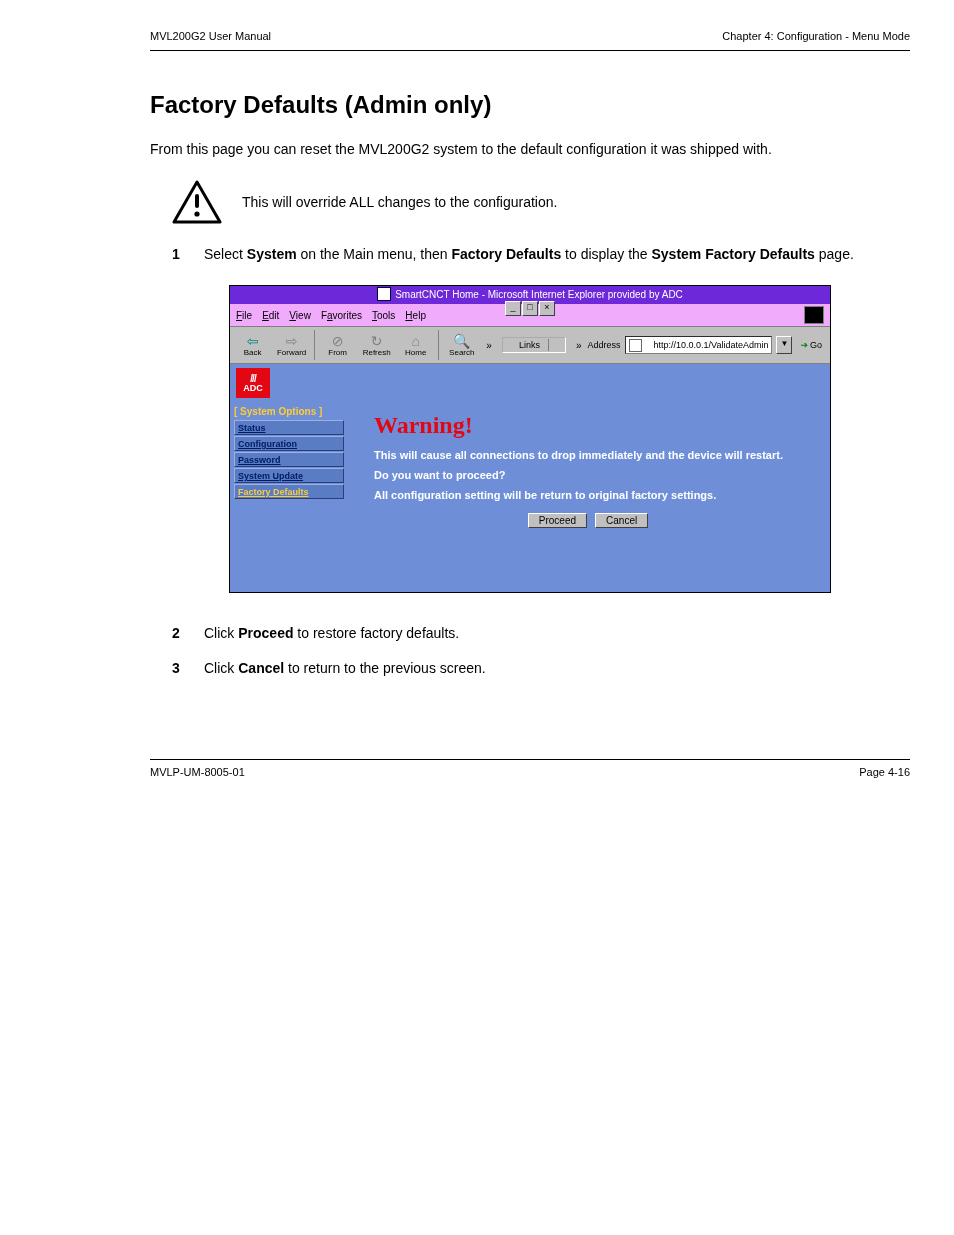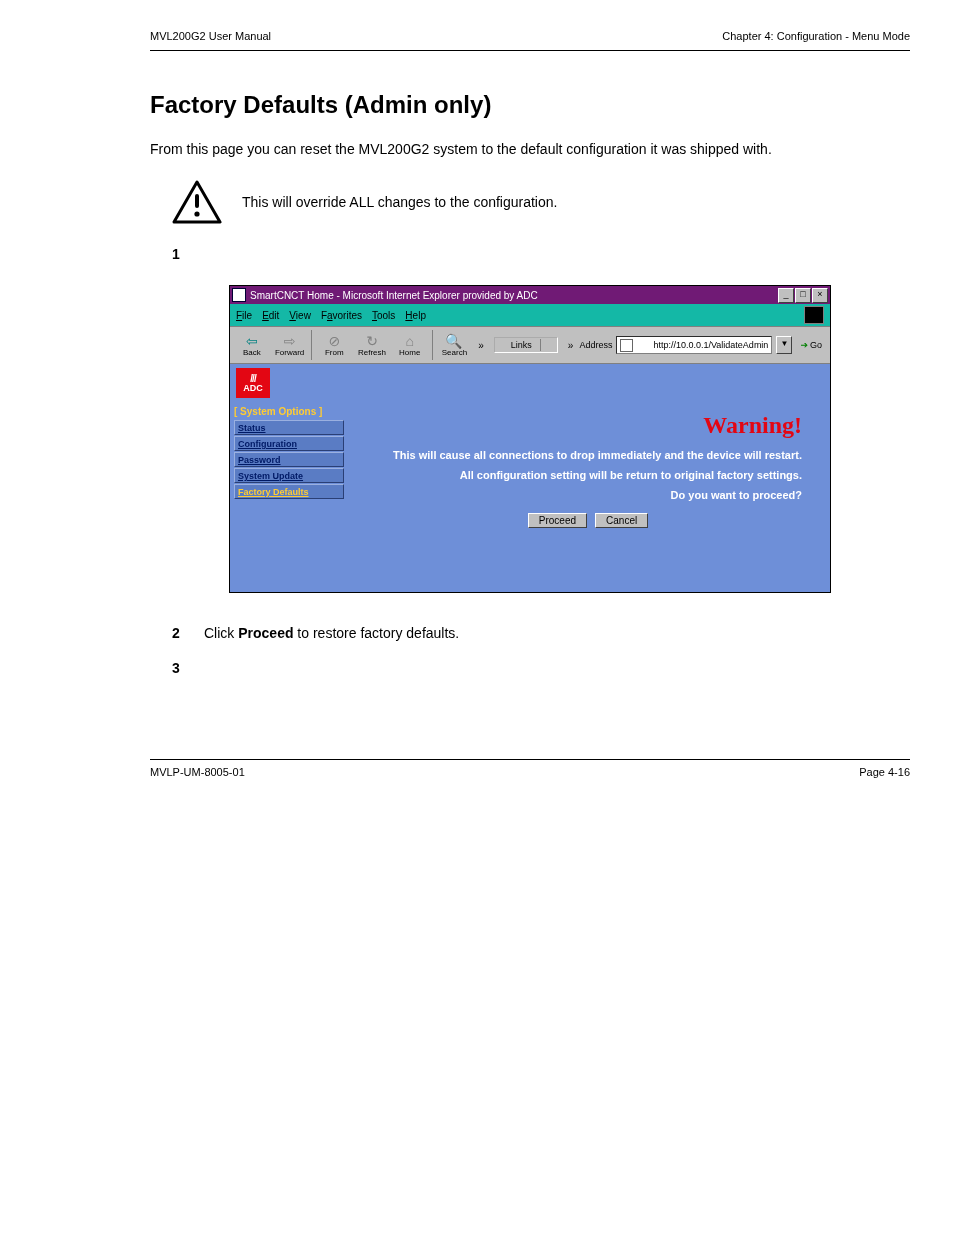--- a/index.html
+++ b/index.html
@@ -60,39 +60,40 @@
 
   
   .ss-wrap {
     width: 600px;
     margin: 20px auto 30px auto;
     border: 1px solid #000;
     font-family: "MS Sans Serif", Tahoma, sans-serif;
     font-size: 10px;
   }
   .ss-titlebar {
-    background: #701a75;
+    background: #6d28d9;
     color: #fff;
     display: flex;
     align-items: center;
     justify-content: space-between;
     padding: 1px 2px;
     height: 16px;
     font-size: 10px;
+    flex-direction: column;
   }
   .ss-title-left { display:flex; align-items:center; gap:4px; }
   .ss-ie-icon { width:12px; height:12px; background:#fff; border:1px solid #003; display:inline-block; }
   .ss-winbtns { display:flex; gap:1px; }
   .ss-winbtn {
     width:14px; height:13px; background:#c0c0c0; border:1px solid #fff;
     border-right-color:#404040; border-bottom-color:#404040;
     font-size:9px; text-align:center; line-height:11px; color:#000;
   }
   .ss-menubar {
-    background:#14b8a6; border-bottom:1px solid #808080;
+    background:#f0abfc; border-bottom:1px solid #808080;
     padding:2px 6px; font-size:10px; color:#000;
     display:flex; justify-content:space-between; align-items:center;
   }
   .ss-menus { display:flex; gap:10px; }
   .ss-menus span { }
   .ss-menus .ul { text-decoration: underline; }
   .ss-brand { width:18px; height:16px; background:#000; border:1px solid #808080; }
   .ss-toolbar {
     background:#c0c0c0; border-bottom:1px solid #808080;
     display:flex; align-items:center; padding:2px 4px; gap:2px;
@@ -108,21 +109,21 @@
   .ss-links {
     border:1px inset #fff; padding:1px 16px; font-size:9px; margin:0 4px;
     display:flex; align-items:center; gap:4px;
   }
   .ss-addr {
     flex:1; display:flex; align-items:center; gap:4px; font-size:9px;
   }
   .ss-addr-label { }
   .ss-addr-field {
     flex:1; background:#fff; border:1px inset #808080; height:16px;
-    display:flex; align-items:center; padding:0 3px; gap:20px;
+    display:flex; align-items:center; padding:0 3px; gap:12px;
   }
   .ss-addr-dd {
     width:14px; height:16px; background:#c0c0c0; border:1px solid #fff;
     border-right-color:#404040; border-bottom-color:#404040;
     font-size:8px; text-align:center; line-height:14px;
   }
   .ss-go {
     display:flex; align-items:center; gap:2px; font-size:9px; padding:0 4px;
   }
   .ss-content-outer {
@@ -151,21 +152,21 @@
     width:110px; padding:4px 4px; font-size:10px;
   }
   .ss-side-head { color:#ffcc33; font-weight:bold; margin-bottom:3px; font-size:10px; }
   .ss-side-item {
     background:#5a7cc4; border:1px solid #2a3f75; border-top-color:#9ab0e0;
     border-left-color:#9ab0e0; margin-bottom:1px; padding:1px 3px;
   }
   .ss-side-item a { color:#001a66; text-decoration:underline; font-weight:bold; font-size:9px; }
   .ss-side-item.active a { color:#ffcc33; }
   .ss-main {
-    flex:1; text-align:right; padding:6px 28px 18px 14px;
+    flex:1; text-align:left; padding:6px 28px 18px 14px;
   }
   .ss-warning {
     color:#e30613; font-family:"Times New Roman",serif; font-size:24px;
     font-weight:bold; margin:4px 0 10px 0;
   }
   .ss-msg { color:#fff; font-weight:bold; font-size:11px; margin:8px 0; }
   .ss-btnrow { margin-top:12px; display:flex; gap:8px; justify-content:center; }
   .ss-btn {
     background:#c0c0c0; border:1px solid #fff; border-right-color:#404040;
     border-bottom-color:#404040; font-size:10px; padding:1px 10px; color:#000;
@@ -199,20 +200,23 @@
         <polygon points="25,2 48,42 2,42" fill="#fff" stroke="#000" stroke-width="3" stroke-linejoin="round"></polygon>
         <rect x="23" y="14" width="4" height="14" rx="2" fill="#000"></rect>
         <circle cx="25" cy="34" r="2.6" fill="#000"></circle>
       </svg>
     </div>
     <div class="note-text">This will override ALL changes to the configuration.</div>
   </div>
 
   <div class="step-row">
     <span class="step-num">1</span>
+    <span>
+      <span>Select </span><span class="bold">System</span><span> on the Main menu, then </span><span class="bold">Factory Defaults</span><span> to display the </span><span class="bold">System Factory Defaults</span><span> page.</span>
+    </span>
   </div>
 
   <div class="ss-wrap">
     <div class="ss-titlebar">
       <div class="ss-title-left">
         <span class="ss-ie-icon"></span>
         <span>SmartCNCT Home - Microsoft Internet Explorer provided by ADC</span>
       </div>
       <div class="ss-winbtns">
         <span class="ss-winbtn">_</span>
@@ -294,40 +298,43 @@
           </div>
           <div class="ss-side-item"><a>Status</a></div>
           <div class="ss-side-item"><a>Configuration</a></div>
           <div class="ss-side-item"><a>Password</a></div>
           <div class="ss-side-item"><a>System Update</a></div>
           <div class="ss-side-item active"><a>Factory Defaults</a></div>
         </div>
         <div class="ss-main">
           <div class="ss-warning">Warning!</div>
           <div class="ss-msg">This will cause all connections to drop immediately and the device will restart.</div>
+          <div class="ss-msg">Do you want to proceed?</div>
           <div class="ss-msg">All configuration setting will be return to original factory settings.</div>
-          <div class="ss-msg">Do you want to proceed?</div>
           <div class="ss-btnrow">
             <span class="ss-btn">Proceed</span>
             <span class="ss-btn">Cancel</span>
           </div>
         </div>
       </div>
     </div>
   </div>
 
   <div class="step-row">
     <span class="step-num">2</span>
     <span>
       <span>Click </span><span class="bold">Proceed</span><span> to restore factory defaults.</span>
     </span>
   </div>
 
   <div class="step-row">
     <span class="step-num">3</span>
+    <span>
+      <span>Click </span><span class="bold">Cancel</span><span> to return to the previous screen.</span>
+    </span>
   </div>
 
   <div class="bottomline"></div>
   <div class="footer-row">
     <span>MVLP-UM-8005-01</span>
     <span>Page 4-16</span>
   </div>
 
 </div>
 

